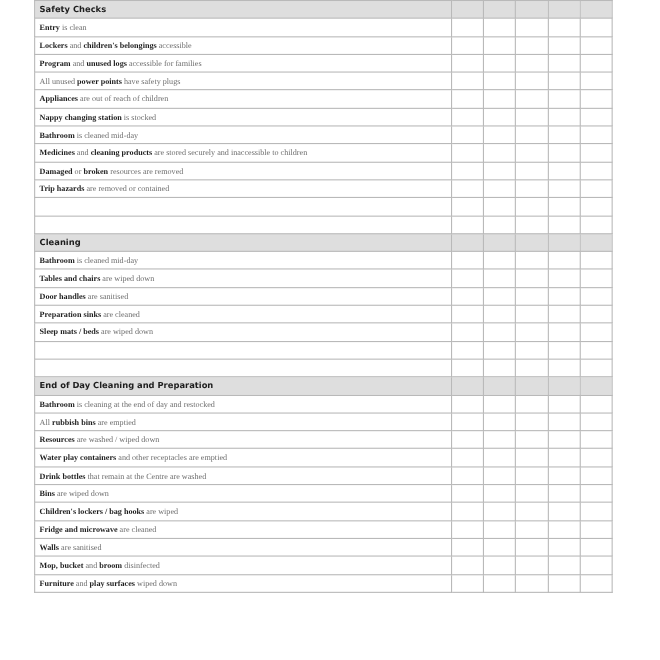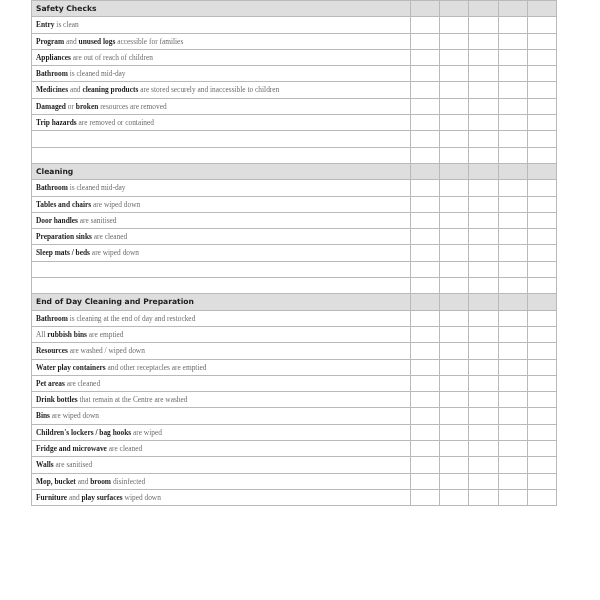--- a/index.html
+++ b/index.html
@@ -87,29 +87,53 @@
         </tr>
         <tr>
           <td><span class="task-text"><span class="b">Entry</span><span> is clean</span></span></td>
           <td class="box"></td>
           <td class="box"></td>
           <td class="box"></td>
           <td class="box"></td>
           <td class="box"></td>
         </tr>
         <tr>
+          <td><span class="task-text"><span class="b">Lockers</span><span> and </span><span class="b">children's belongings</span><span> accessible</span></span></td>
+          <td class="box"></td>
+          <td class="box"></td>
+          <td class="box"></td>
+          <td class="box"></td>
+          <td class="box"></td>
+        </tr>
+        <tr>
           <td><span class="task-text"><span class="b">Program</span><span> and </span><span class="b">unused logs</span><span> accessible for families</span></span></td>
           <td class="box"></td>
           <td class="box"></td>
           <td class="box"></td>
           <td class="box"></td>
           <td class="box"></td>
         </tr>
         <tr>
+          <td><span class="task-text"><span>All unused </span><span class="b">power points</span><span> have safety plugs</span></span></td>
+          <td class="box"></td>
+          <td class="box"></td>
+          <td class="box"></td>
+          <td class="box"></td>
+          <td class="box"></td>
+        </tr>
+        <tr>
           <td><span class="task-text"><span class="b">Appliances</span><span> are out of reach of children</span></span></td>
+          <td class="box"></td>
+          <td class="box"></td>
+          <td class="box"></td>
+          <td class="box"></td>
+          <td class="box"></td>
+        </tr>
+        <tr>
+          <td><span class="task-text"><span class="b">Nappy changing station</span><span> is stocked</span></span></td>
           <td class="box"></td>
           <td class="box"></td>
           <td class="box"></td>
           <td class="box"></td>
           <td class="box"></td>
         </tr>
         <tr>
           <td><span class="task-text"><span class="b">Bathroom</span><span> is cleaned mid-day</span></span></td>
           <td class="box"></td>
           <td class="box"></td>
@@ -248,28 +272,20 @@
         <tr>
           <td><span class="task-text"><span class="b">Resources</span><span> are washed / wiped down</span></span></td>
           <td class="box"></td>
           <td class="box"></td>
           <td class="box"></td>
           <td class="box"></td>
           <td class="box"></td>
         </tr>
         <tr>
           <td><span class="task-text"><span class="b">Water play containers</span><span> and other receptacles are emptied</span></span></td>
-          <td class="box"></td>
-          <td class="box"></td>
-          <td class="box"></td>
-          <td class="box"></td>
-          <td class="box"></td>
-        </tr>
-        <tr>
-          <td><span class="task-text"><span class="b">Pet areas</span><span> are cleaned</span></span></td>
           <td class="box"></td>
           <td class="box"></td>
           <td class="box"></td>
           <td class="box"></td>
           <td class="box"></td>
         </tr>
         <tr>
           <td><span class="task-text"><span class="b">Drink bottles</span><span> that remain at the Centre are washed</span></span></td>
           <td class="box"></td>
           <td class="box"></td>

